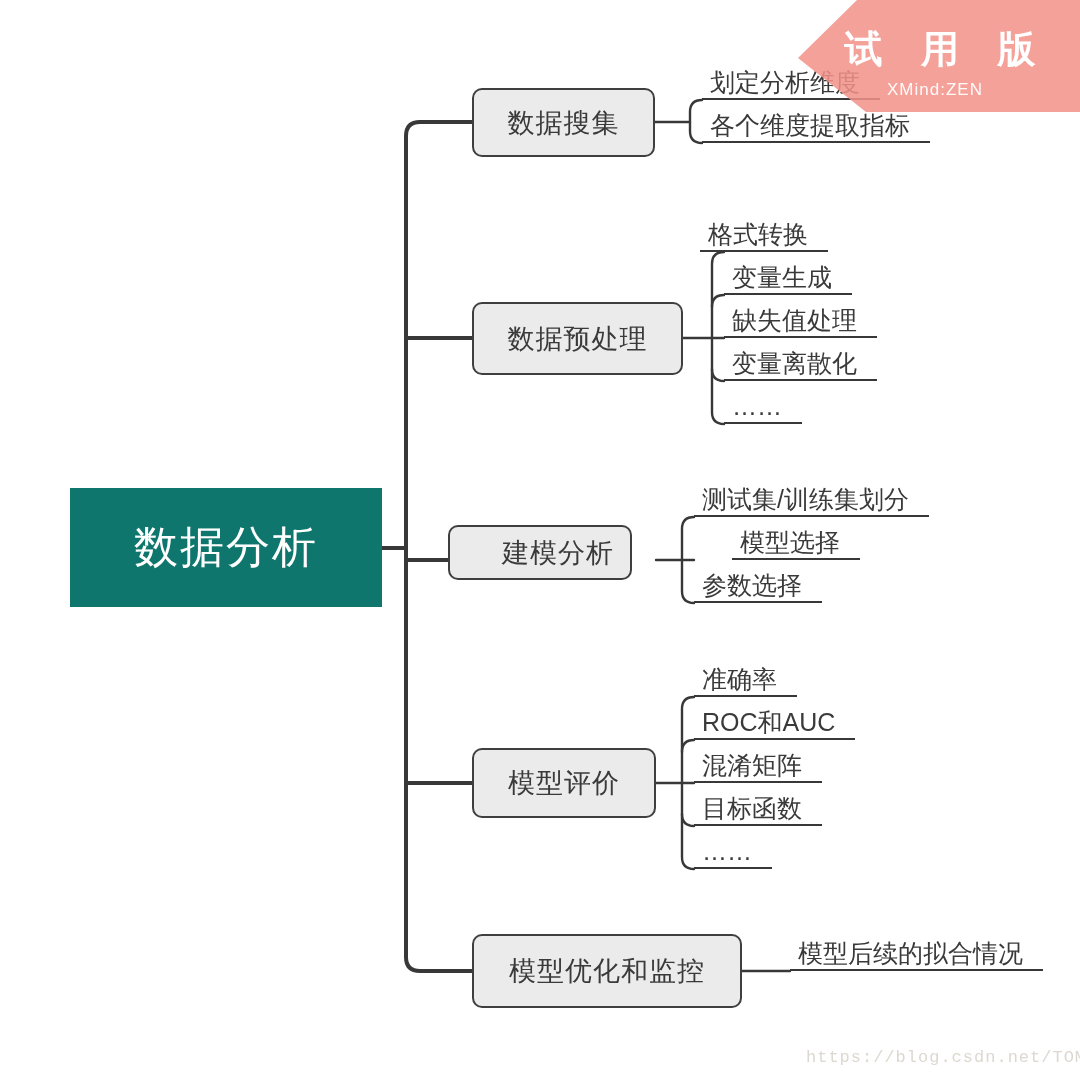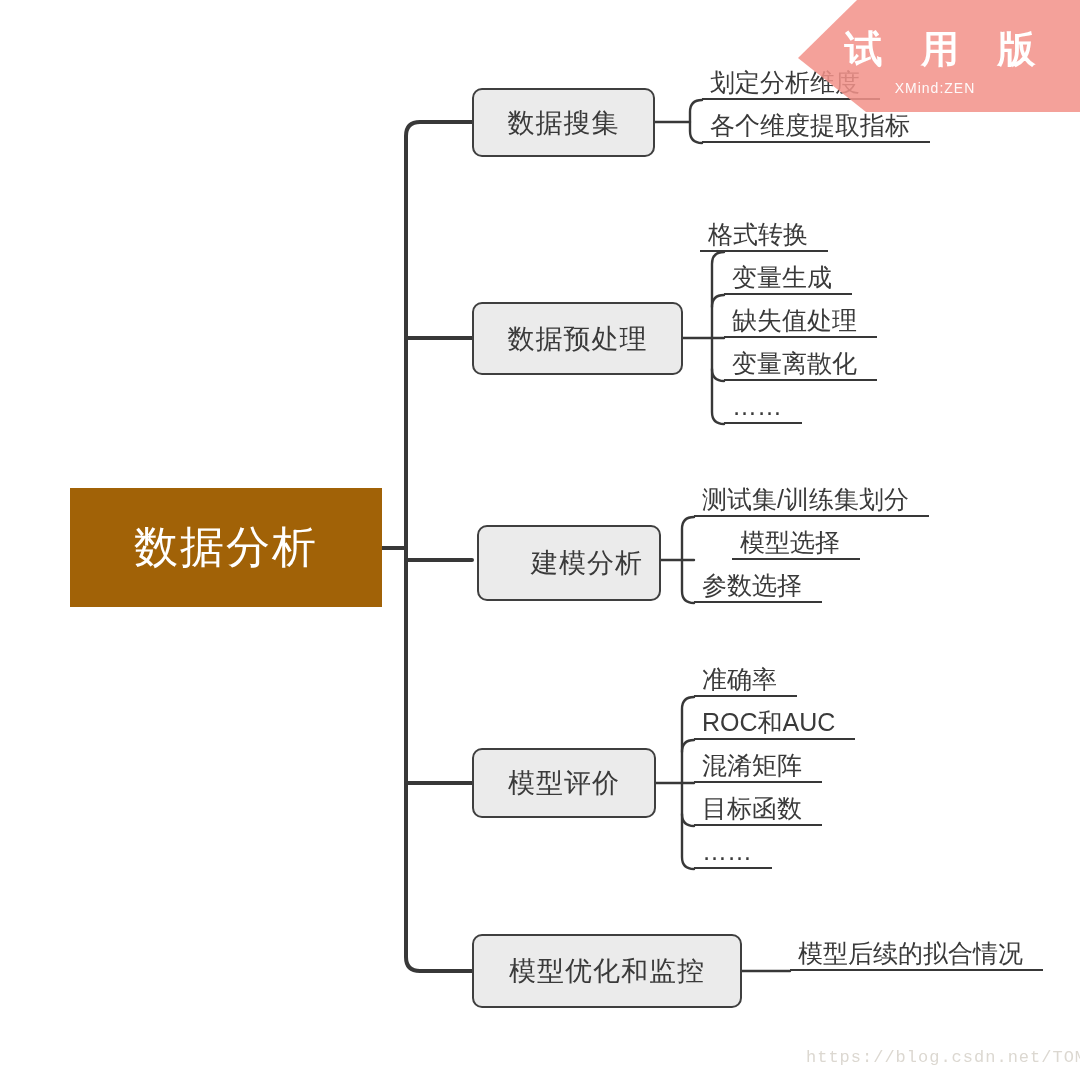--- a/index.html
+++ b/index.html
@@ -22,21 +22,21 @@
   
   .topic{
     position:absolute;
     background:#EBEBEB;border:2.5px solid #3F3F3F;border-radius:10px;
     display:flex;align-items:center;justify-content:center;
     font-size:27px;color:#3A3A3A;letter-spacing:1px;
     box-sizing:border-box;
   }
   #topic-0{left:472px;top:88px; width:183px;height:69px;}
   #topic-1{left:472px;top:302px;width:211px;height:73px;}
-  #topic-2{left:477px;top:525px;width:184px;height:76px;padding-left:36px;}
+  #topic-2{left:448px;top:525px;width:184px;height:55px;padding-left:36px;}
   #topic-3{left:472px;top:748px;width:184px;height:70px;}
   #topic-4{left:472px;top:934px;width:270px;height:74px;text-align:center;}
 
   
   .leaf{
     position:absolute;
     height:30px;line-height:28px;
     font-size:25px;color:#3A3A3A;
     padding:0 20px 0 8px;
     border-bottom:2.5px solid #383838;
@@ -60,21 +60,21 @@
   #leaf-4-0{left:790px;top:939px;}
 
   
   .ribbon{
     position:absolute;left:790px;top:0;width:290px;height:114px;
     background:#F3928A;opacity:0.86;
     clip-path:polygon(67px 0, 290px 0, 290px 112px, 76px 112px, 8px 58px);
     text-align:center;color:#ffffff;
   }
   .ribbon-title{margin-top:24px;font-size:38px;font-weight:bold;letter-spacing:14px;padding-left:24px;}
-  .ribbon-sub{margin-top:5px;font-size:14px;letter-spacing:1px;opacity:0.95;}
+  .ribbon-sub{margin-top:5px;font-size:17px;letter-spacing:1px;opacity:0.95;}
 
   
   .watermark{
     position:absolute;left:806px;top:1048px;
     font-family:"Liberation Mono","DejaVu Sans Mono",monospace;
     font-size:17px;color:#DCD8D1;letter-spacing:1px;white-space:nowrap;
   }
 </style>
 </head>
 <body>
@@ -101,21 +101,21 @@
     <path class="sub-line" d="M694,517 Q682,517 682,529 L682,591 Q682,603 694,603"></path>
 
     <path class="sub-line" d="M656,783 L694,783"></path>
     <path class="sub-line" d="M694,697 Q682,697 682,709 L682,857 Q682,869 694,869"></path>
     <path class="sub-line" d="M694,740 Q682,740 682,752"></path>
     <path class="sub-line" d="M694,826 Q682,826 682,814"></path>
 
     <path class="sub-line" d="M742,971 L790,971"></path>
   </svg>
 
-  <div class="root-topic" style="background: #a16207; color: rgb(255, 255, 255);">数据分析</div>
+  <div class="root-topic" style="background: #0f766e; color: rgb(255, 255, 255);">数据分析</div>
 
   <div class="topic" id="topic-0">数据搜集</div>
   <div class="topic" id="topic-1">数据预处理</div>
   <div class="topic" id="topic-2">建模分析</div>
   <div class="topic" id="topic-3">模型评价</div>
   <div class="topic" id="topic-4">模型优化和监控</div>
 
   <div class="leaf" id="leaf-0-0">划定分析维度</div>
   <div class="leaf" id="leaf-0-1">各个维度提取指标</div>
 

